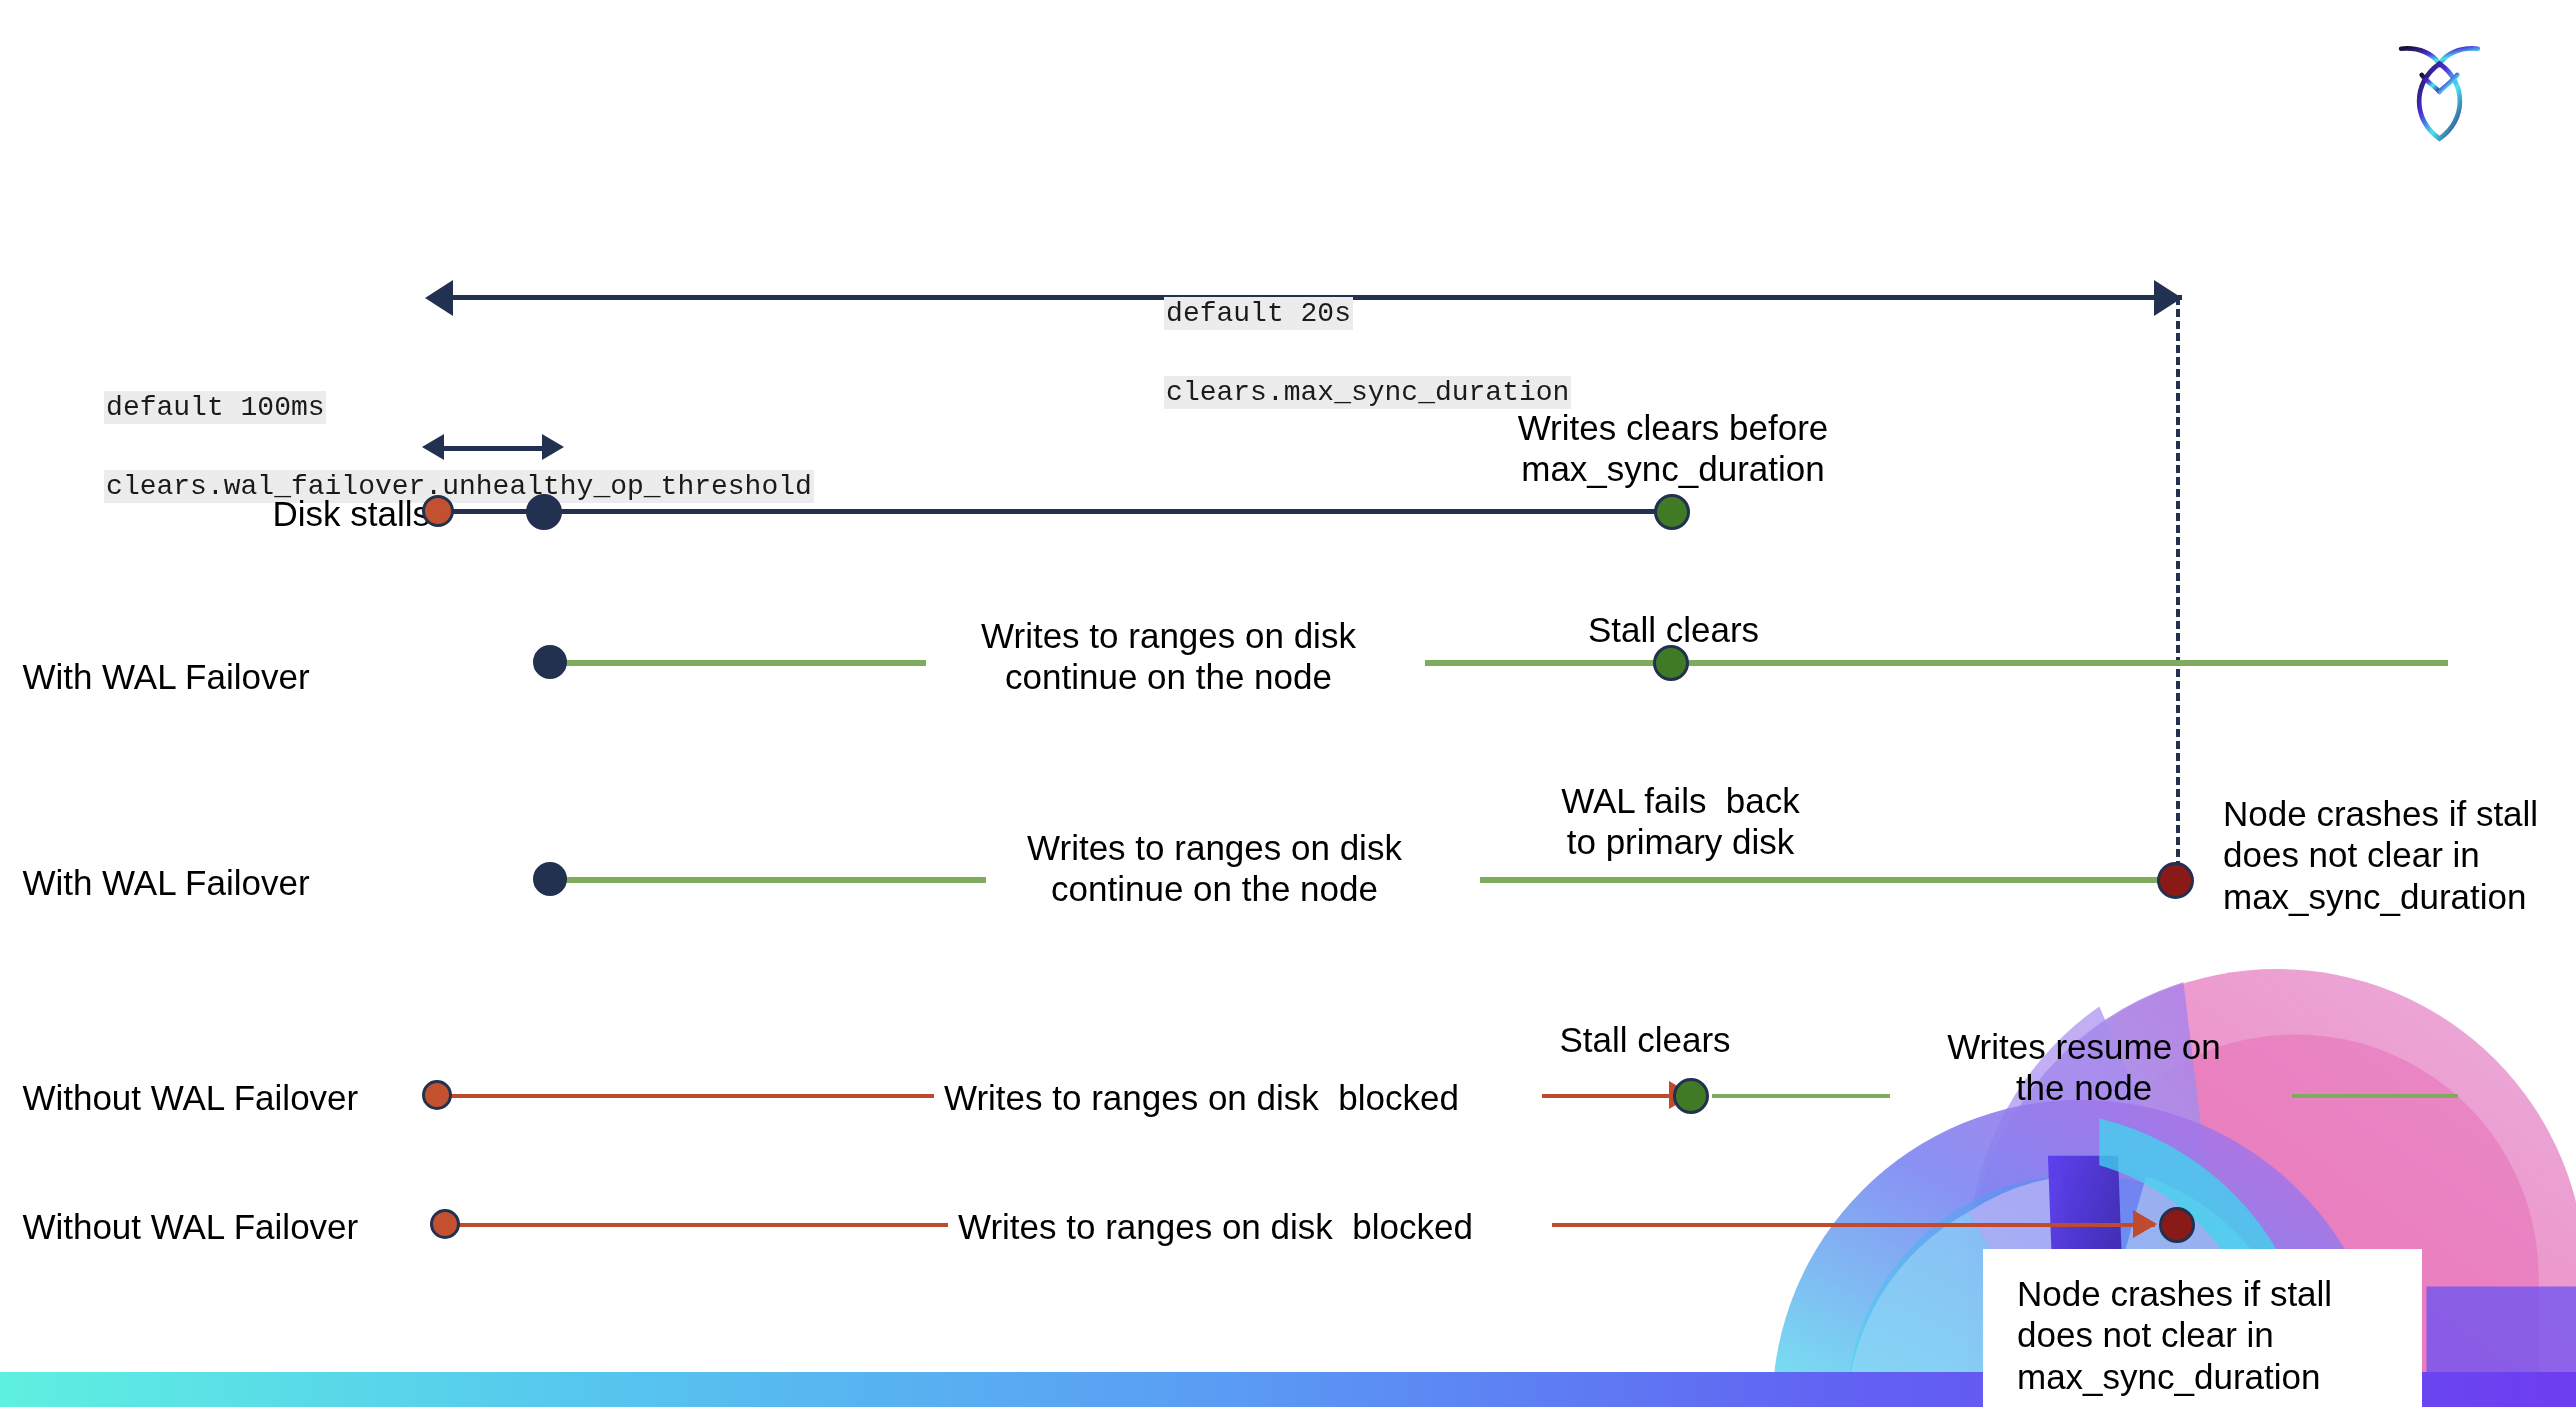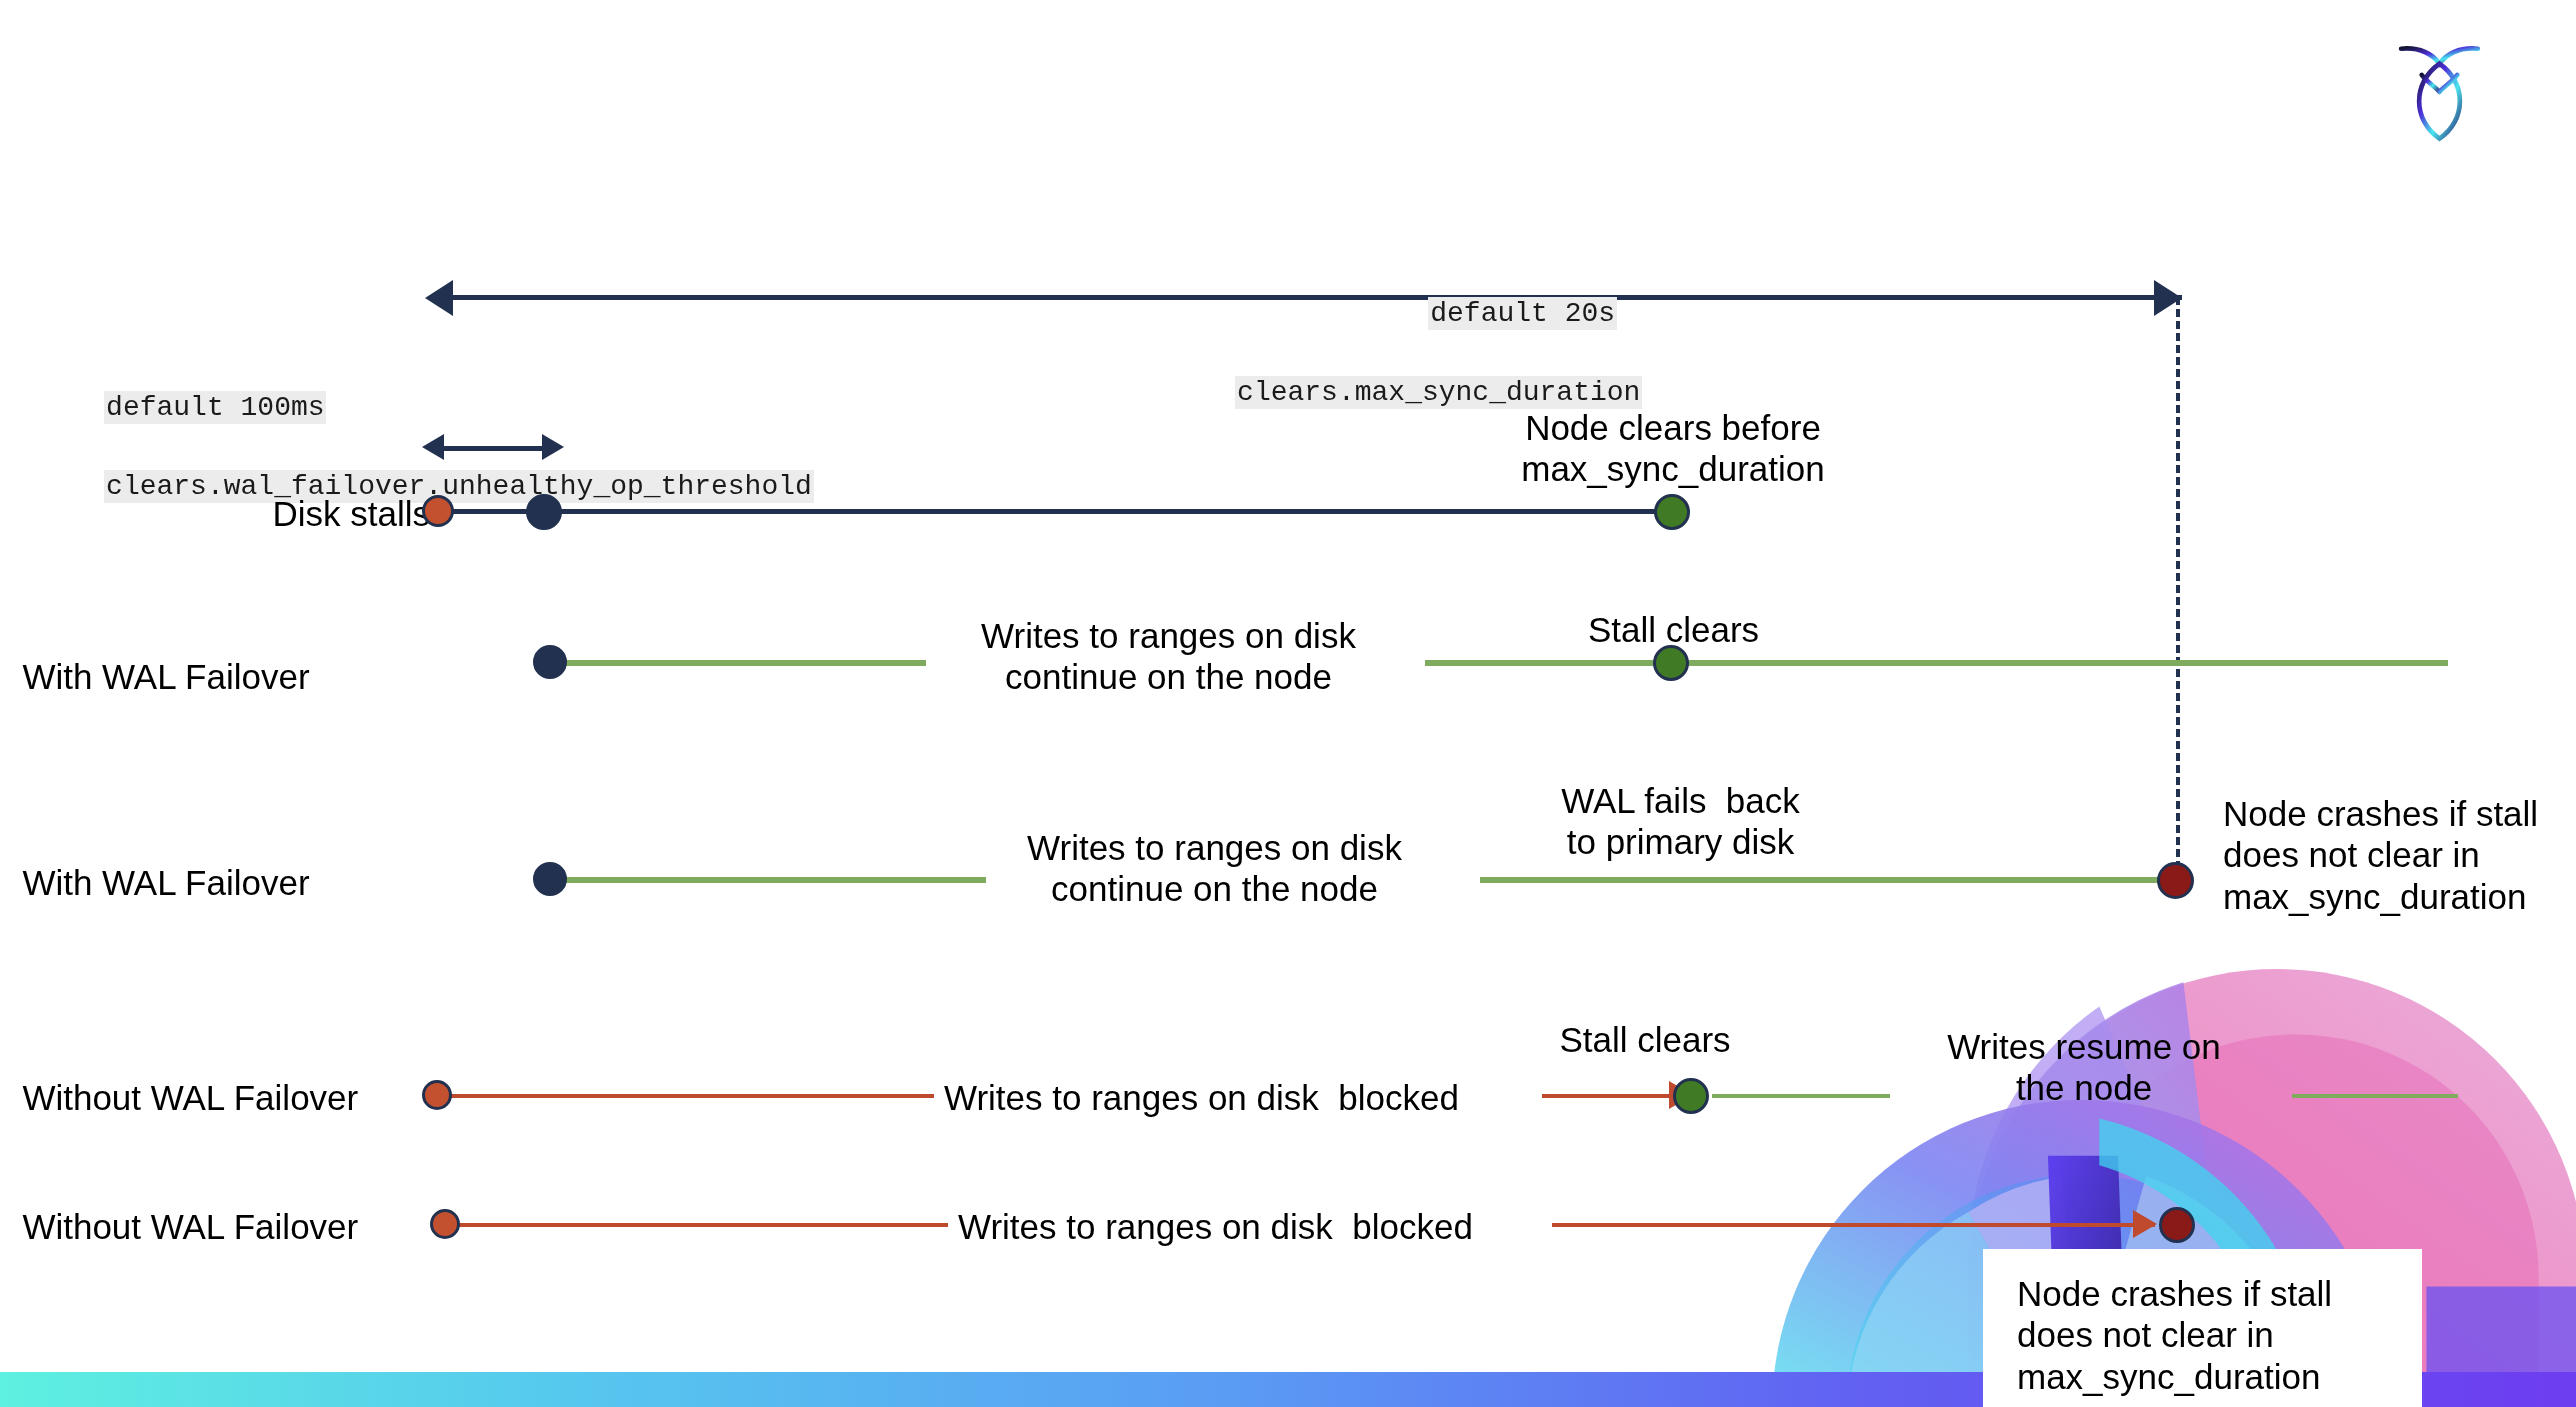--- a/index.html
+++ b/index.html
@@ -164,21 +164,21 @@
         <path d="M36 50 C 42 58 50 62 55 68"></path>
         <path d="M74 50 C 68 58 60 62 55 68"></path>
       </g>
     </svg>
   </div>
 
   <div class="hline navy" style="left:439px;top:295px;width:1743px;height:4.7px;"></div>
   <div class="arr left-navy" style="left:425px;top:280px;"></div>
   <div class="arr right-navy" style="left:2154px;top:280px;"></div>
 
-  <div class="mono c" style="left:1168px;top:254px;width:449px;text-align:right;">
+  <div class="mono c" style="left:1097px;top:254px;width:449px;text-align:left;">
     <span>default 20s</span><br>
     <span>clears.max_sync_duration</span>
   </div>
 
   <div class="mono l" style="left:37px;top:348px;width:804px;">
     <span>default 100ms</span><br>
     <span>clears.wal_failover.unhealthy_op_threshold</span>
   </div>
 
   <div class="hline navy" style="left:439px;top:446px;width:103px;height:4.7px;"></div>
@@ -187,21 +187,21 @@
 
   <div class="vdash" style="left:2176px;top:297px;height:584px;"></div>
 
   <div class="txt r" style="left:56px;top:493px;width:374px;">Disk stalls</div>
 
   <div class="hline navy" style="left:439px;top:509px;width:1234px;height:4.7px;"></div>
   <div class="dot orange" style="left:422px;top:495px;width:32px;height:32px;"></div>
   <div class="dot navy" style="left:526px;top:494px;width:36px;height:36px;"></div>
   <div class="dot green" style="left:1654px;top:494px;width:36px;height:36px;"></div>
 
-  <div class="txt c" style="left:1486px;top:407px;width:374px;">Node clears before
+  <div class="txt c" style="left:1486px;top:407px;width:374px;">Writes clears before
 max_sync_duration</div>
 
   <div class="txt l" style="left:22.4px;top:656px;width:393px;">With WAL Failover</div>
 
   <div class="hline green" style="left:547px;top:660px;width:379px;"></div>
   <div class="hline green" style="left:1425px;top:660px;width:1023px;"></div>
   <div class="dot navy" style="left:533px;top:645px;width:34px;height:34px;"></div>
   <div class="dot green" style="left:1653px;top:645px;width:36px;height:36px;"></div>
 
   <div class="txt c" style="left:935px;top:615px;width:467px;">Writes to ranges on disk

